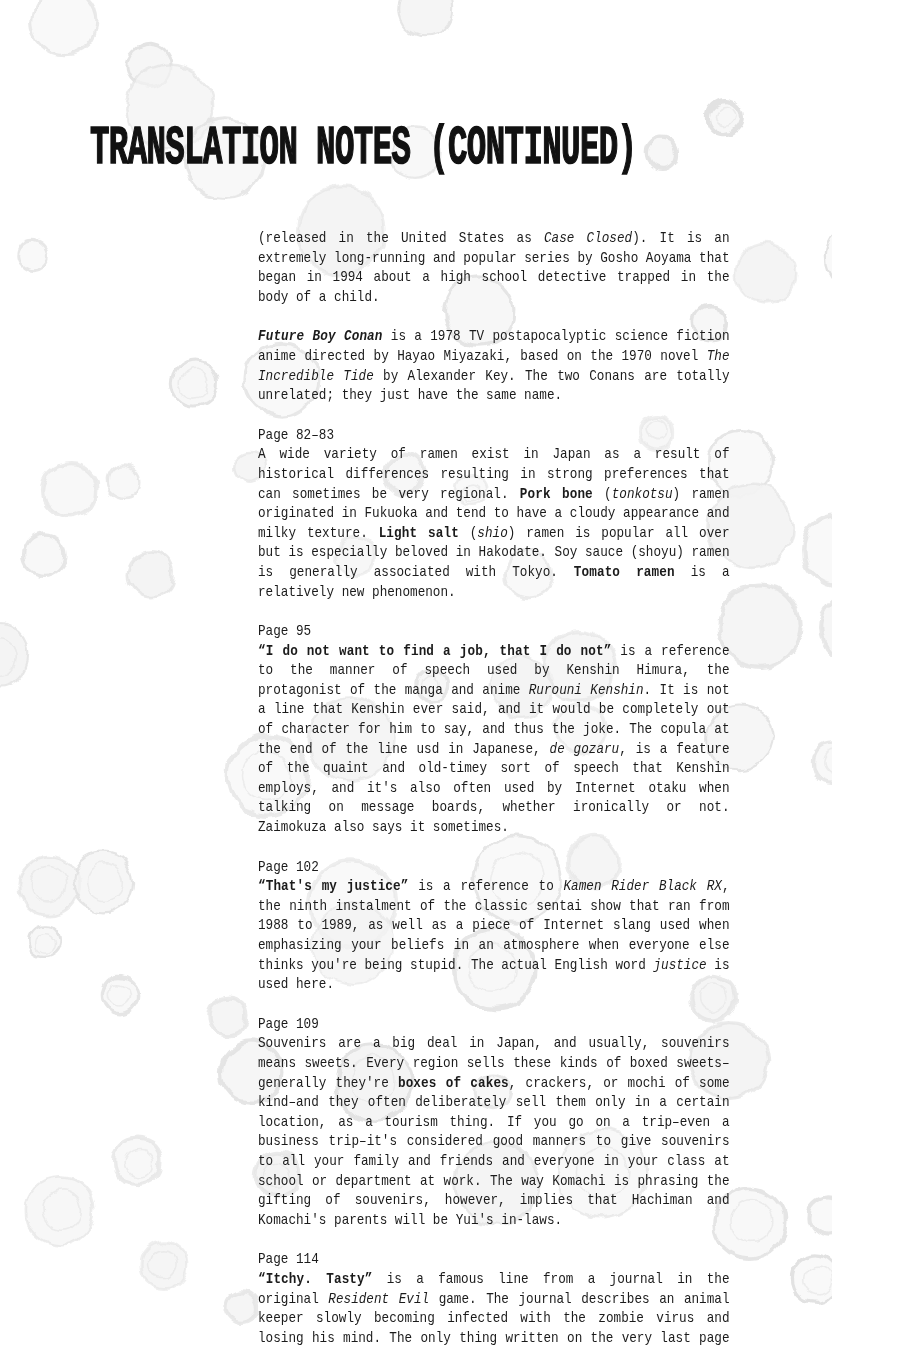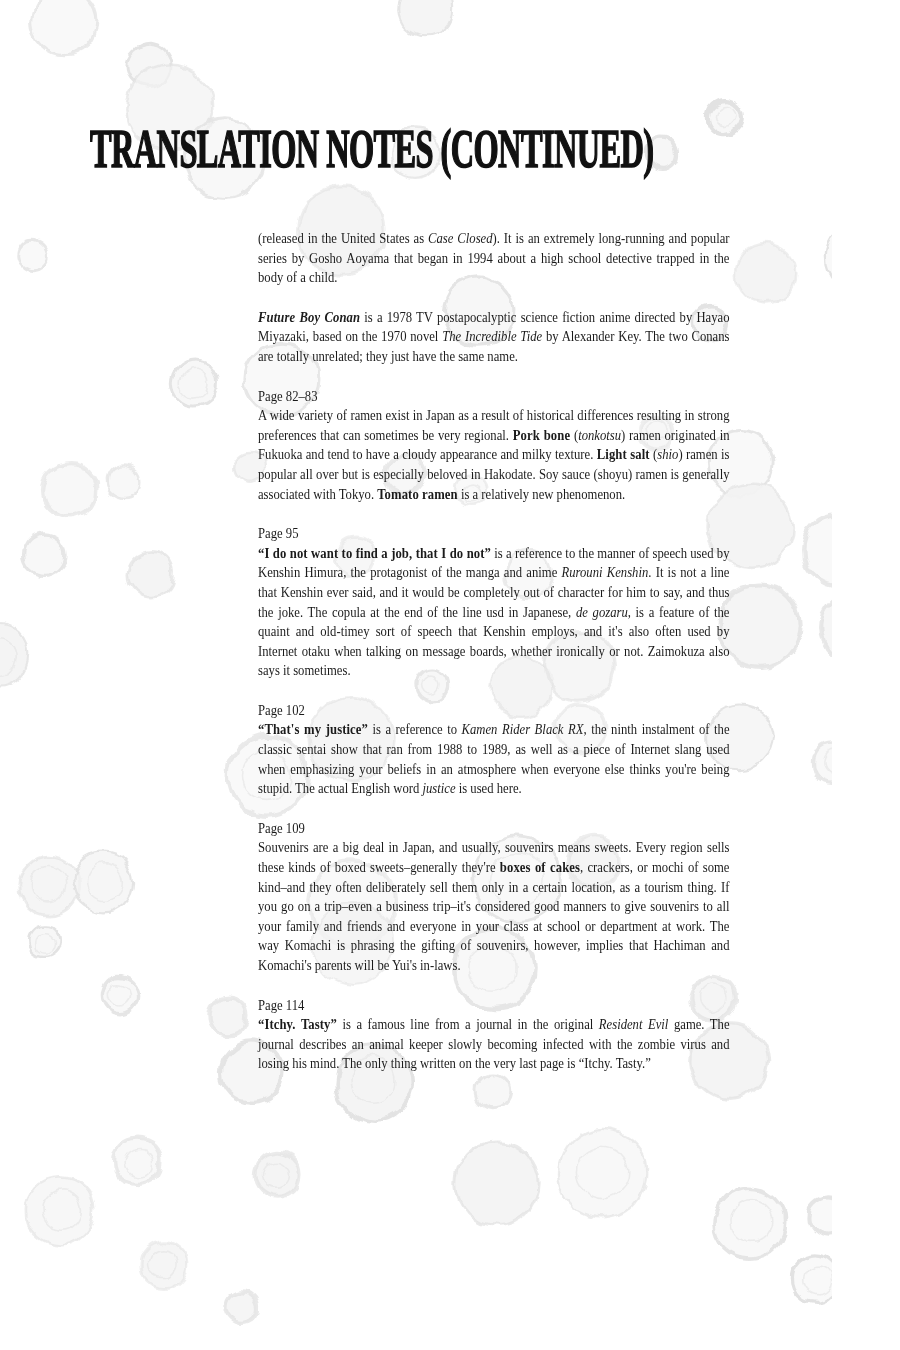--- a/index.html
+++ b/index.html
@@ -6,21 +6,21 @@
     margin: 0;
     padding: 0;
     background: #ffffff;
   }
   .page {
     position: relative;
     width: 832px;
     height: 1350px;
     background: #ffffff;
     overflow: hidden;
-    font-family: Liberation Serif, serif;
+    font-family: Liberation Mono, monospace;
   }
   .bg-svg {
     position: absolute;
     left: 0;
     top: 0;
     width: 900px;
     height: 1350px;
     z-index: 0;
     pointer-events: none;
   }

